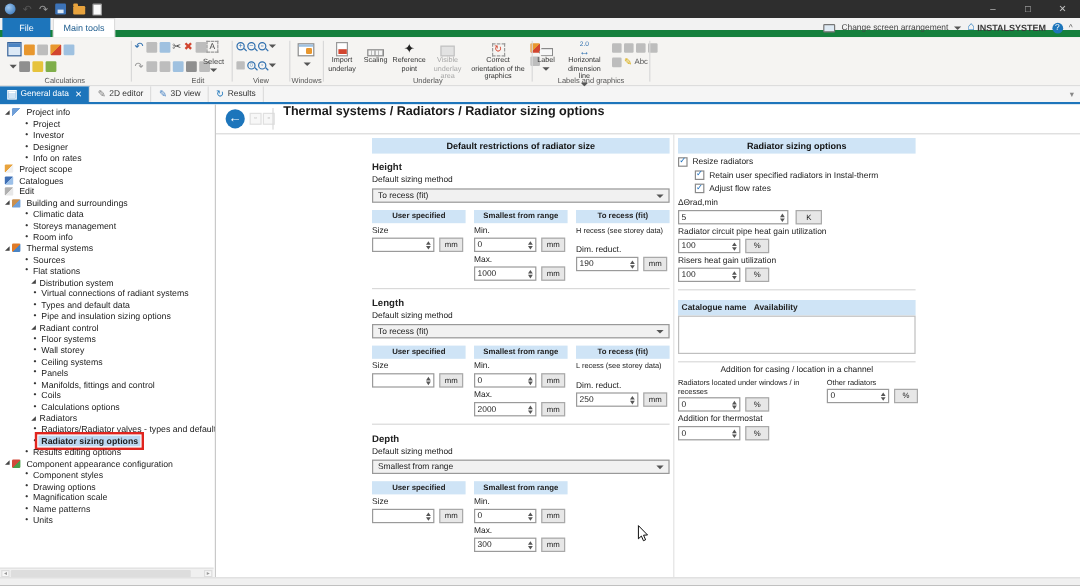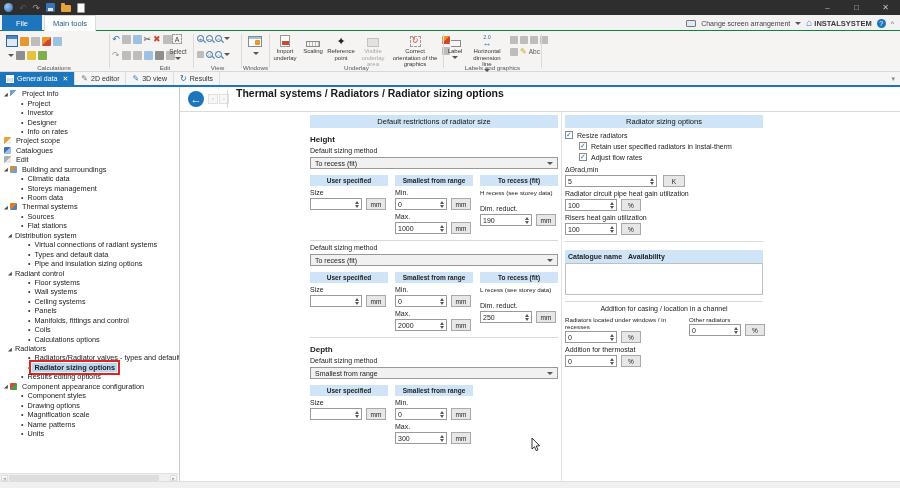--- a/index.html
+++ b/index.html
@@ -15,21 +15,21 @@
   .disk{width:9px;height:9px;background:#3c73b8;border-radius:1px;position:relative;}
   .disk::after{content:"";position:absolute;left:2px;bottom:1px;width:5px;height:3px;background:#dce9f6;}
   .folder{width:10px;height:7px;background:#e8a33d;border-radius:1px;position:relative;margin-top:2px;}
   .folder::before{content:"";position:absolute;left:0;top:-2px;width:4px;height:2px;background:#e8a33d;border-radius:1px 1px 0 0;}
   .page{width:8px;height:10px;background:#fafafa;border:1px solid #9a9a9a;border-radius:1px;}
   .tb-title{position:absolute;left:0;right:0;text-align:center;font-size:7.5px;color:#cfcfcf;}
   .winbtns{position:absolute;right:0;top:0;display:flex;height:15px;}
   .winbtn{width:29px;height:15px;display:flex;align-items:center;justify-content:center;font-size:8px;color:#c3c3c3;}
 
   
-  .rtabs{position:absolute;left:0;top:15px;width:900px;height:16px;background:#f2f2f2;border-bottom:1px solid #15803d;text-align:right;}
+  .rtabs{position:absolute;left:0;top:15px;width:900px;height:16px;background:#f2f2f2;border-bottom:6px solid #15803d;text-align:right;}
   .file-tab{position:absolute;left:2px;top:0;width:40px;height:16px;background:#1d75bb;color:#fff;font-size:7.5px;display:flex;align-items:center;justify-content:center;}
   .maintools-tab{position:absolute;left:44px;top:0;width:52px;height:16px;background:#fff;border:1px solid #dcdcdc;border-bottom:none;color:#1d5c8e;font-size:7.5px;display:flex;align-items:center;justify-content:center;}
   .rtabs-right{position:absolute;right:6px;top:0;height:16px;display:flex;align-items:center;gap:5px;font-size:7px;color:#444;}
   .monitor{width:10px;height:7px;border:1px solid #777;background:#dfeaf4;border-radius:1px;}
   .dda{width:0;height:0;border-left:3px solid transparent;border-right:3px solid transparent;border-top:3.5px solid #555;display:inline-block;}
   .brand{display:flex;align-items:center;gap:2px;font-weight:bold;color:#3a3a3a;font-size:7.5px;}
   .house{color:#1d75bb;font-size:10px;line-height:10px;font-weight:bold;}
   .helpdot{width:9px;height:9px;border-radius:50%;background:#1d75bb;color:#fff;font-size:7px;display:flex;align-items:center;justify-content:center;}
   .chevup{font-size:7px;color:#666;}
 
@@ -75,38 +75,38 @@
 
   
   .treepanel{position:absolute;left:0;top:87px;width:180px;height:394px;background:#fff;border-right:1px solid #c9c9c9;overflow:hidden;}
   .tree{position:absolute;left:0;top:2px;right:0;}
   .trow{display:flex;align-items:center;height:9.45px;font-size:7.3px;white-space:nowrap;}
   .trow .exp{width:6px;font-size:5px;color:#444;text-align:center;flex:none;}
   .trow .blt{font-size:7px;color:#333;flex:none;margin-right:2px;}
   .trow .ticon{width:7px;height:7px;border-radius:1px;flex:none;margin:0 3px 0 1px;}
   .trow .lbl{padding:0 2px;}
   .trow.sel .lbl{background:#bcd8f1;font-weight:bold;outline:2px solid #e0251f;outline-offset:1px;}
-  .lvl0{padding-left:3px;} .lvl1{padding-left:21px;} .lvl1e{padding-left:7px;} .lvl2{padding-left:28px;}
+  .lvl0{padding-left:3px;} .lvl1{padding-left:21px;} .lvl1e{padding-left:25px;} .lvl2{padding-left:28px;}
   .hscroll{position:absolute;left:0;right:1px;bottom:0;height:8px;background:#f0f0f0;border-top:1px solid #e0e0e0;}
   .hs-btn{position:absolute;top:1px;width:7px;height:6px;font-size:5px;color:#999;display:flex;align-items:center;justify-content:center;border:1px solid #ddd;background:#f7f7f7;}
   .hs-thumb{position:absolute;left:9px;top:1px;width:150px;height:6px;background:#ddd;border-radius:1px;}
 
   .content{position:absolute;left:180px;top:87px;right:0;bottom:7px;background:#fff;}
   .chead{position:absolute;left:0;top:0;right:0;height:25px;border-bottom:1px solid #d9d9d9;}
   .backbtn{position:absolute;left:8px;top:4px;width:16px;height:16px;border-radius:50%;background:#1d75bb;color:#fff;display:flex;align-items:center;justify-content:center;font-size:11px;font-weight:bold;}
   .auxbtn{position:absolute;top:7px;width:10px;height:10px;border:1px solid #e0e0e0;background:#f7f7f7;color:#b5b5b5;font-size:6px;display:flex;align-items:center;justify-content:center;}
   .hdiv{position:absolute;left:47px;top:3px;bottom:3px;width:1px;background:#d9d9d9;}
   .ctitle{position:absolute;left:56px;top:0;font-size:10.5px;font-weight:bold;color:#1a1a1a;}
   .vdiv{position:absolute;left:381px;top:25px;bottom:0;width:1px;background:#e3e3e3;}
 
   
   .col{position:absolute;top:28px;}
   .col-left{left:130px;width:248px;}
   .col-right{left:385px;width:198px;}
-  .ptitle{background:#cfe4f6;height:13px;display:flex;align-items:center;justify-content:center;font-size:7.5px;font-weight:normal;color:#111;}
+  .ptitle{background:#cfe4f6;height:13px;display:flex;align-items:center;justify-content:center;font-size:7.5px;font-weight:bold;color:#111;}
   .sec-title{font-size:8px;font-weight:bold;margin-top:7px;}
   .lab{font-size:7px;line-height:8px;margin-top:3px;}
   .note{font-size:6.2px;line-height:7px;margin-top:3px;}
   .dd{height:12px;background:#f1f1f1;border:1px solid #999;display:flex;align-items:center;padding:0 4px;font-size:7px;margin-top:2px;}
   .dd .dda{margin-left:auto;}
   .cols{display:grid;grid-template-columns:78px 78px 78px;column-gap:7px;margin-top:6px;}
   .cols2{display:grid;grid-template-columns:78px 78px;column-gap:7px;margin-top:6px;}
   .colhdr{background:#cfe4f6;height:11px;display:flex;align-items:center;justify-content:center;font-size:6.5px;font-weight:bold;}
   .ctl-row{display:flex;align-items:center;gap:4px;margin-top:1px;}
   .spin{height:12px;background:#fff;border:1px solid #9a9a9a;display:flex;align-items:center;padding:0 2px;font-size:7px;flex:none;}
@@ -399,21 +399,21 @@
         <div class="trow lvl1">
           <span class="blt">•</span>
           <span class="lbl">Climatic data</span>
         </div>
         <div class="trow lvl1">
           <span class="blt">•</span>
           <span class="lbl">Storeys management</span>
         </div>
         <div class="trow lvl1">
           <span class="blt">•</span>
-          <span class="lbl">Room data</span>
+          <span class="lbl">Room info</span>
         </div>
         <div class="trow lvl0">
           <span class="exp">◢</span>
           <span class="ticon" style="background: linear-gradient(135deg, rgb(224, 123, 40) 50%, rgb(74, 132, 196) 50%);"></span>
           <span class="lbl">Thermal systems</span>
         </div>
         <div class="trow lvl1">
           <span class="blt">•</span>
           <span class="lbl">Sources</span>
         </div>
@@ -440,21 +440,21 @@
         <div class="trow lvl1e">
           <span class="exp">◢</span>
           <span class="lbl">Radiant control</span>
         </div>
         <div class="trow lvl2">
           <span class="blt">•</span>
           <span class="lbl">Floor systems</span>
         </div>
         <div class="trow lvl2">
           <span class="blt">•</span>
-          <span class="lbl">Wall systems</span>
+          <span class="lbl">Wall storey</span>
         </div>
         <div class="trow lvl2">
           <span class="blt">•</span>
           <span class="lbl">Ceiling systems</span>
         </div>
         <div class="trow lvl2">
           <span class="blt">•</span>
           <span class="lbl">Panels</span>
         </div>
         <div class="trow lvl2">
@@ -588,20 +588,21 @@
                   <i class="up"></i>
                   <i class="dn"></i>
                 </span>
               </span>
             <span class="ub">mm</span>
           </div>
         </div>
       </div>
       <div class="hr"></div>
 
+      <div class="sec-title">Length</div>
       <div class="lab">Default sizing method</div>
       <div class="dd">
         <span>To recess (fit)</span>
           <span class="dda"></span>
       </div>
       <div class="cols">
         <div class="colhdr">User specified</div>
         <div class="colhdr">Smallest from range</div>
         <div class="colhdr">To recess (fit)</div>
         <div>

